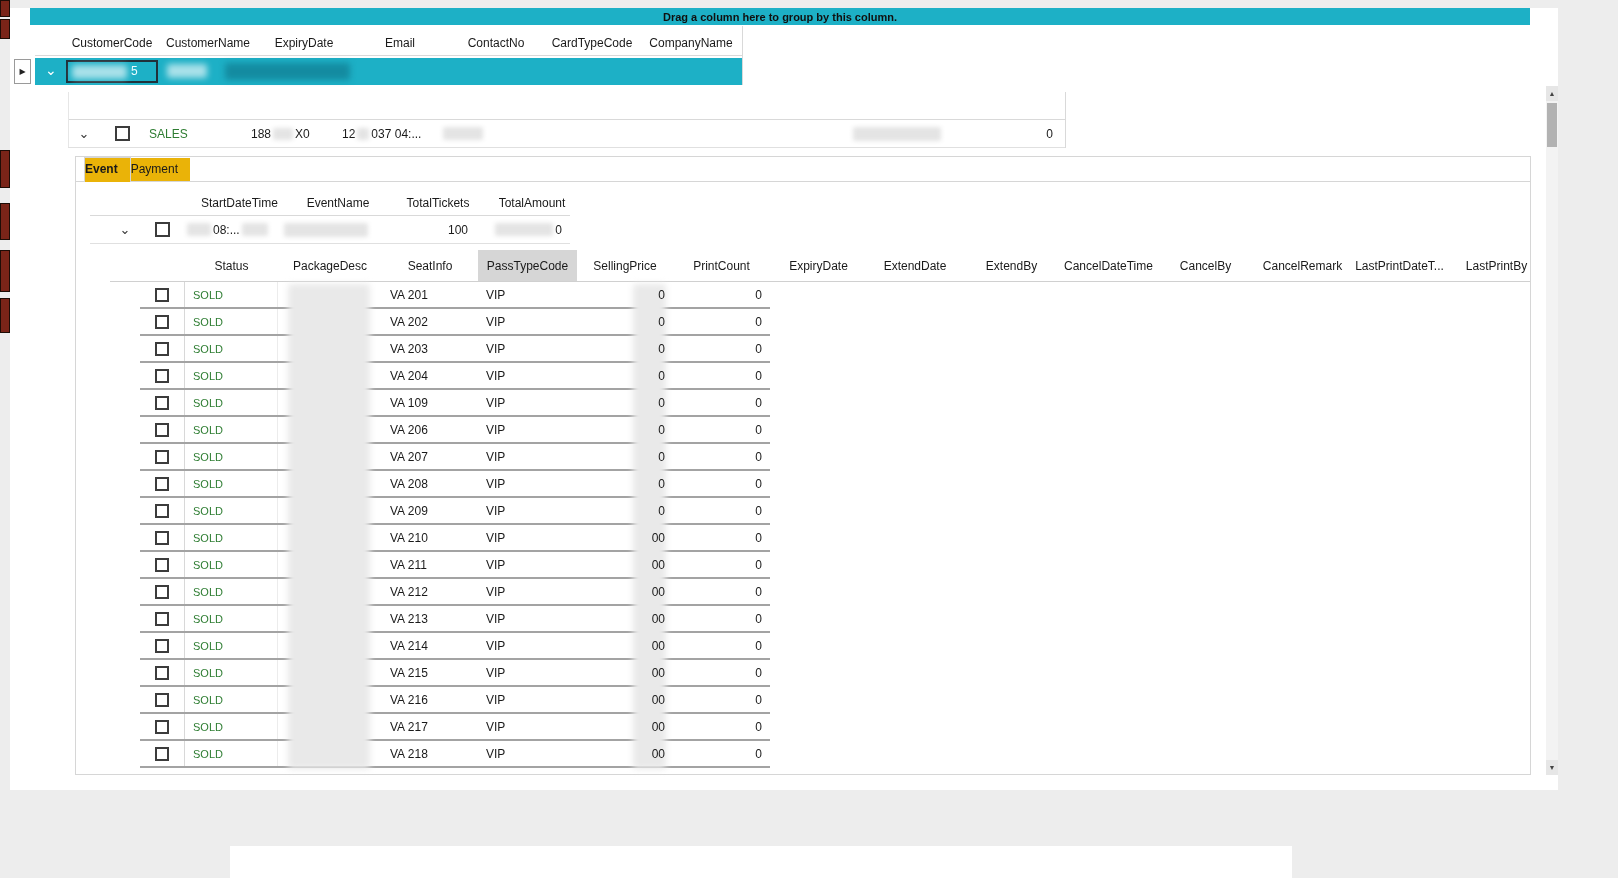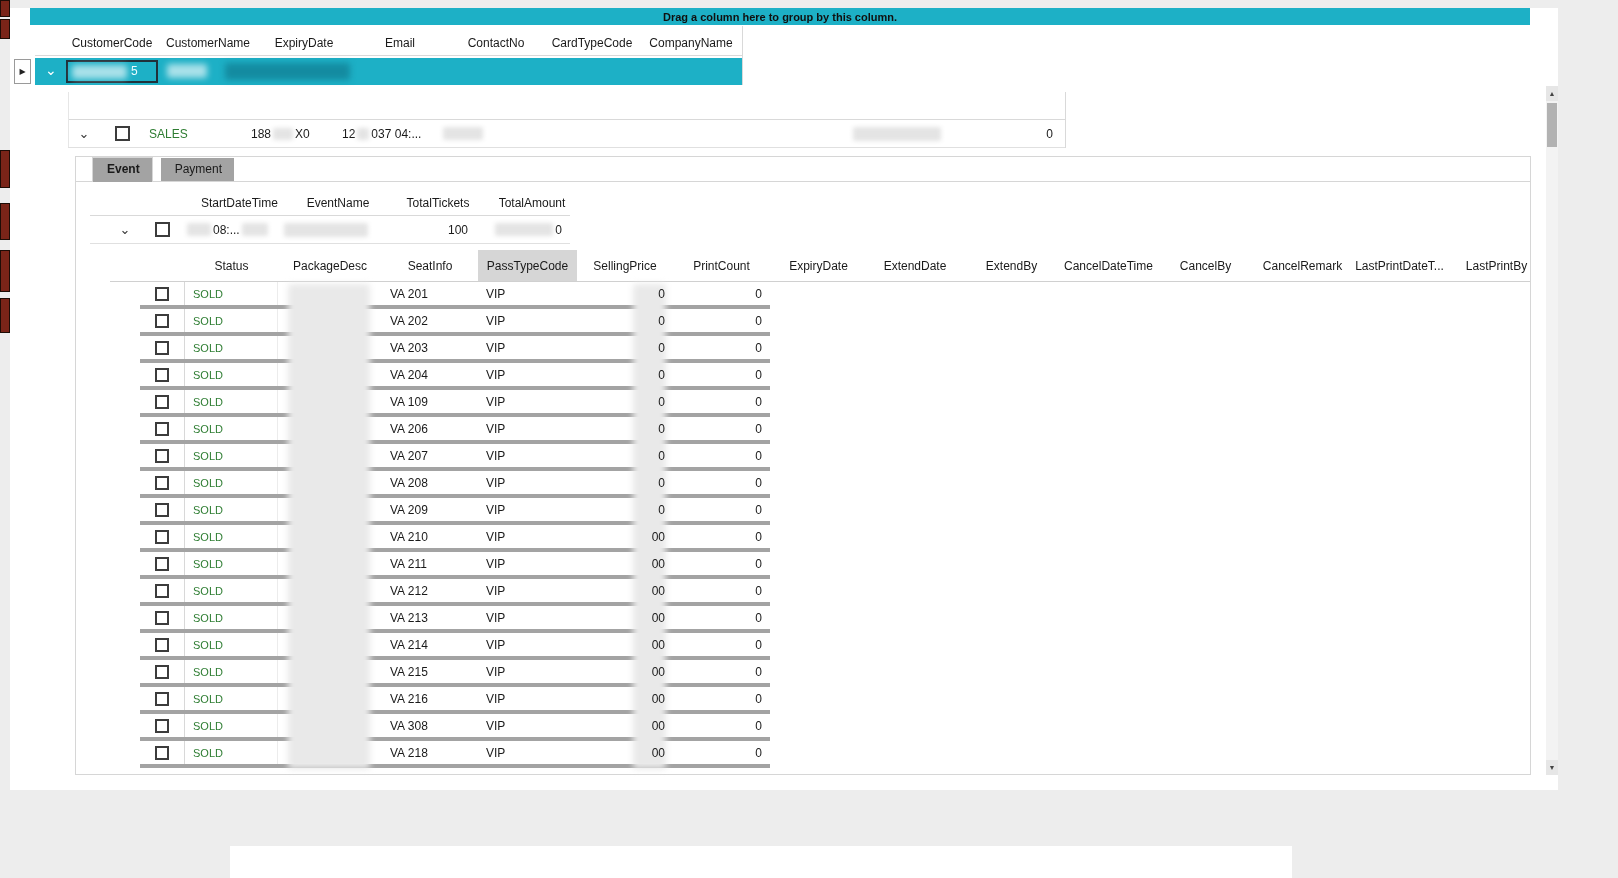--- a/index.html
+++ b/index.html
@@ -63,21 +63,21 @@
   .c-rsvp { width:96px; } .c-remark { width:97px; } .c-cc { width:97px; }
   .c-taxinv { width:146px; justify-content:center; }
   .c-evou { width:95px; justify-content:flex-end; padding-right:12px; }
   .green { color:#2e7d32; }
 
   .cb { display:inline-block; width:15px; height:15px; border:2px solid #3c3c3c; background:#fff; }
 
   
   .detail-panel { left:75px; top:156px; width:1456px; height:619px; background:#fff; border:1px solid #d6d6d6; }
   .tabs { left:75px; top:156px; width:1456px; height:26px; display:flex; align-items:flex-end; padding-left:9px; border-bottom:1px solid #d6d6d6; z-index:3; }
-  .tab { padding:4px 12px 5px 14px; background:#a3a3a3; position:relative;margin-left:8px; }
+  .tab { padding:4px 12px 5px 0; background:#eab308; position:relative; }
   .tab.active { border:1px solid #d6d6d6; border-bottom:none; font-weight:bold; margin-bottom:-1px; padding-bottom:6px; z-index:4; }
 
   
   .event-header { left:185px; top:190px; height:25px; display:flex; align-items:center;margin-left:8px; }
   .event-header .col { text-align:center; }
   .event-header .col:nth-child(1){width:93px}.event-header .col:nth-child(2){width:104px}
   .event-header .col:nth-child(3){width:96px}.event-header .col:nth-child(4){width:92px}
   .event-row { left:90px; top:216px; width:480px; height:28px; display:flex; align-items:center; border-bottom:1px solid #e0e0e0; }
   .event-row .c { display:flex; align-items:center; }
   .e-ind { width:20px; } .e-exp { width:30px; justify-content:center; color:#333; font-size:13px; }
@@ -96,21 +96,21 @@
   .ticket-header .col:nth-child(5){width:96px}.ticket-header .col:nth-child(6){width:97px}
   .ticket-header .col:nth-child(7){width:97px}.ticket-header .col:nth-child(8){width:96px}
   .ticket-header .col:nth-child(9){width:97px}.ticket-header .col:nth-child(10){width:97px}
   .ticket-header .col:nth-child(11){width:97px}.ticket-header .col:nth-child(12){width:97px}
   .ticket-header .col:nth-child(13){width:97px}.ticket-header .col:nth-child(14){width:97px}
 
   .ticket-rows { left:110px; top:282px; }
   .trow { display:flex; height:27px; }
   .trow .cell { display:flex; align-items:center; flex:none; }
   .t-ind { width:30px; }
-  .rm { display:flex; width:630px; border-bottom:4px solid #a3a3a3;text-align:center; }
+  .rm { display:flex; width:630px; border-bottom:2px solid #a3a3a3;text-align:center; }
   .t-chk { width:45px; justify-content:center; border-right:1px solid #d8d8d8; }
   .t-st { width:93px; padding-left:8px; font-size:11px; border-right:1px solid #ececec; }
   .t-pk { width:104px; }
   .t-se { width:96px; padding-left:8px; }
   .t-pa { width:99px; padding-left:8px; }
   .t-pr { width:96px; justify-content:flex-end; padding-right:8px; }
   .t-pr span { position:relative; z-index:3; }
   .t-pc { width:97px; justify-content:flex-end; padding-right:8px; }
   .trow .cb { width:14px; height:14px; }
 
@@ -643,21 +643,21 @@
       <div class="cell t-ind"></div>
       <div class="rm">
         <div class="cell t-chk">
             <span class="cb"></span>
           </div>
         <div class="cell t-st">
             <span class="green">SOLD</span>
           </div>
         <div class="cell t-pk"></div>
         <div class="cell t-se">
-            <span>VA 308</span>
+            <span>VA 217</span>
           </div>
         <div class="cell t-pa">
             <span>VIP</span>
           </div>
         <div class="cell t-pr">
             <span>00</span>
           </div>
         <div class="cell t-pc">
             <span>0</span>
           </div>

